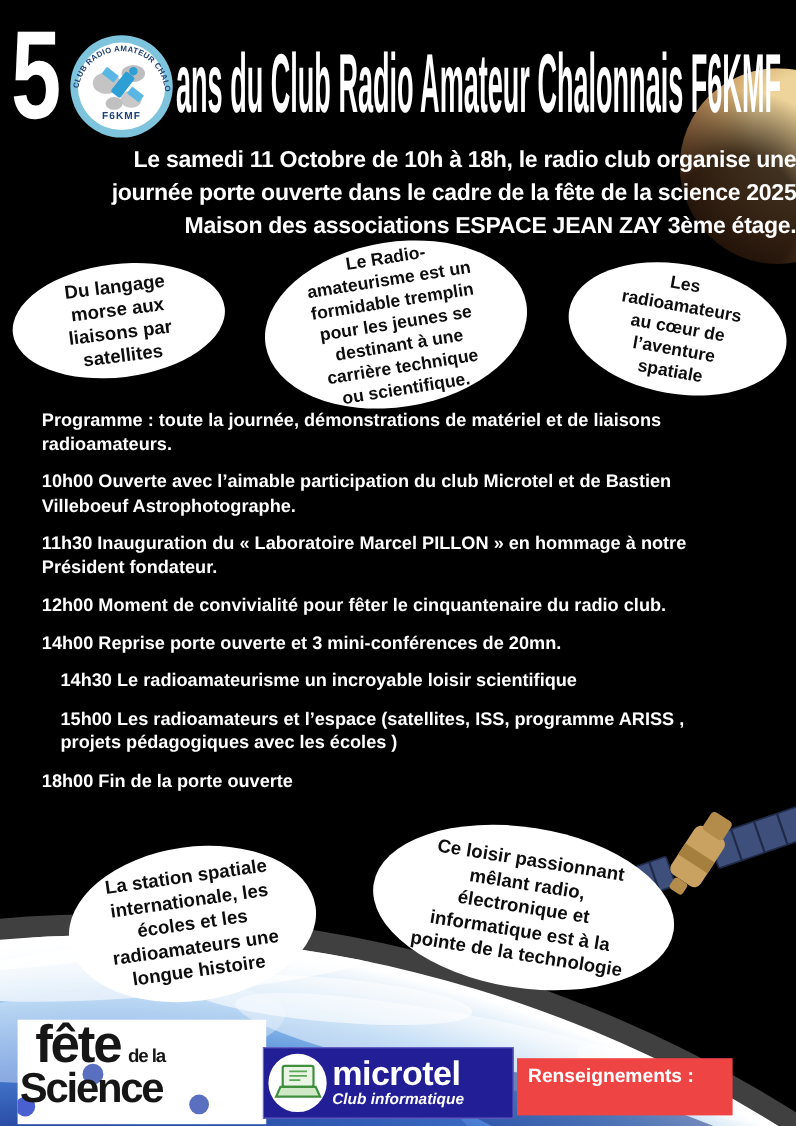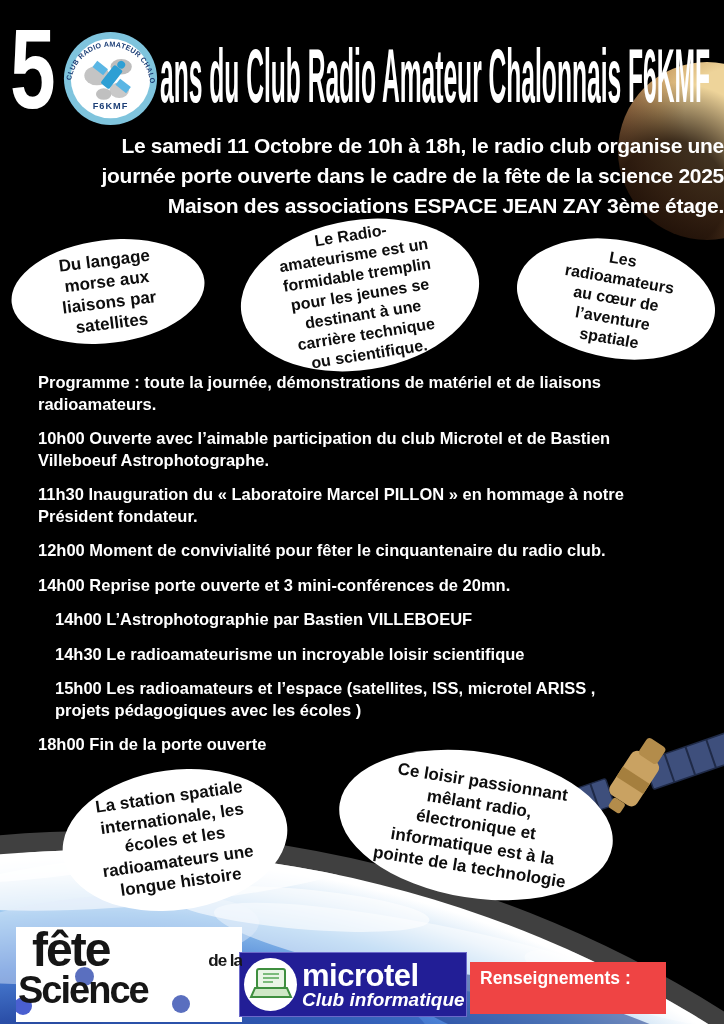--- a/index.html
+++ b/index.html
@@ -49,35 +49,35 @@
     font-weight:bold;font-size:16.5px;line-height:21.5px;
   }
   .prog-line{white-space:pre-line;margin-bottom:13px;}
   .prog-line.indent{margin-left:17px;}
   
   .earth-svg{position:absolute;left:0;top:754px;}
   .sat-svg{position:absolute;left:535px;top:716px;}
   
   .fete-box{position:absolute;left:16px;top:927px;width:226px;height:95px;background:#fff;color:#161616;overflow:hidden;}
   .fete-dot{position:absolute;border-radius:50%;z-index:0;}
-  .fete-row1{position:relative;z-index:1;display:flex;align-items:baseline;padding:0 0 0 16px;justify-content:space-between;}
+  .fete-row1{position:relative;z-index:1;display:flex;align-items:baseline;padding:0 0 0 16px;}
   .fete-word1{font-size:48px;font-weight:bold;letter-spacing:-2px;line-height:46px;}
   .fete-word2{font-size:17px;font-weight:bold;letter-spacing:-1px;margin-left:7px;}
   .fete-word3{position:relative;z-index:1;font-size:38px;font-weight:bold;letter-spacing:-2px;line-height:42px;padding-left:2px;margin-top:-4px;}
   .micro-box{
     position:absolute;left:239px;top:952px;width:228px;height:65px;background:#221e96;
     border:1px solid #6b69c9;box-sizing:border-box;display:flex;align-items:center;
   }
   .micro-oval{
     width:53px;height:53px;background:#fff;border-radius:50%;margin:0 5px 0 4px;flex:none;
     display:flex;align-items:center;justify-content:center;
   }
   .micro-text{color:#fff;}
   .micro-name{font-size:31px;font-weight:bold;line-height:30px;letter-spacing:-.5px;}
-  .micro-sub{font-size:19px;font-style:italic;font-weight:bold;line-height:17px;}
+  .micro-sub{font-size:14px;font-style:italic;font-weight:bold;line-height:17px;}
   .contact-box{
     position:absolute;left:470px;top:962px;width:196px;height:52px;background:#ef4444;
     color:#fff;font-weight:bold;font-size:17.5px;line-height:22px;
     padding:5px 0 0 10px;box-sizing:border-box;
   }
   .badge-ring-text{font-family:"Liberation Sans",sans-serif;font-weight:bold;font-size:7.4px;fill:#1d3f77;letter-spacing:.3px;}
   .badge-callsign{font-family:"Liberation Sans",sans-serif;font-weight:bold;font-size:9.5px;fill:#1d3f77;letter-spacing:1px;}
 </style>
 </head>
 <body>
@@ -172,23 +172,22 @@
 
   <div class="program">
     <div class="prog-line">Programme : toute la journée, démonstrations de matériel et de liaisons
 radioamateurs.</div>
     <div class="prog-line">10h00 Ouverte avec l’aimable participation du club Microtel et de Bastien
 Villeboeuf Astrophotographe.</div>
     <div class="prog-line">11h30 Inauguration du « Laboratoire Marcel PILLON » en hommage à notre
 Président fondateur.</div>
     <div class="prog-line">12h00 Moment de convivialité pour fêter le cinquantenaire du radio club.</div>
     <div class="prog-line">14h00 Reprise porte ouverte et 3 mini-conférences de 20mn.</div>
-    <div class="prog-line indent">14h00 L’Astrophotographie par Bastien VILLEBOEUF</div>
     <div class="prog-line indent">14h30 Le radioamateurisme un incroyable loisir scientifique</div>
-    <div class="prog-line indent">15h00 Les radioamateurs et l’espace (satellites, ISS, microtel ARISS ,
+    <div class="prog-line indent">15h00 Les radioamateurs et l’espace (satellites, ISS, programme ARISS ,
 projets pédagogiques avec les écoles )</div>
     <div class="prog-line">18h00 Fin de la porte ouverte</div>
   </div>
 
   <svg class="sat-svg" width="190" height="134" viewBox="0 0 190 134">
     <g transform="translate(97,66) rotate(-19)">
       <g fill="#3e4f7c" stroke="#1f2a47" stroke-width="1.5">
         <rect x="18" y="-16" width="88" height="30" rx="2"></rect>
         <rect x="-104" y="-12" width="80" height="28" rx="2"></rect>
       </g>

